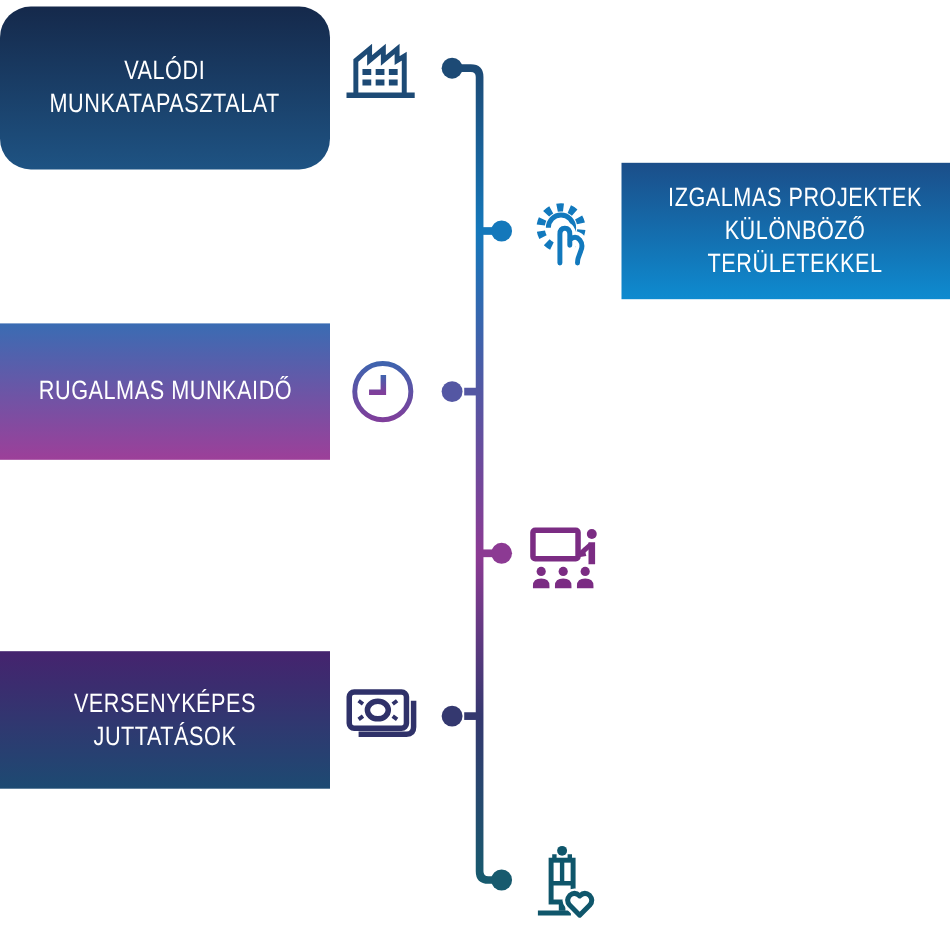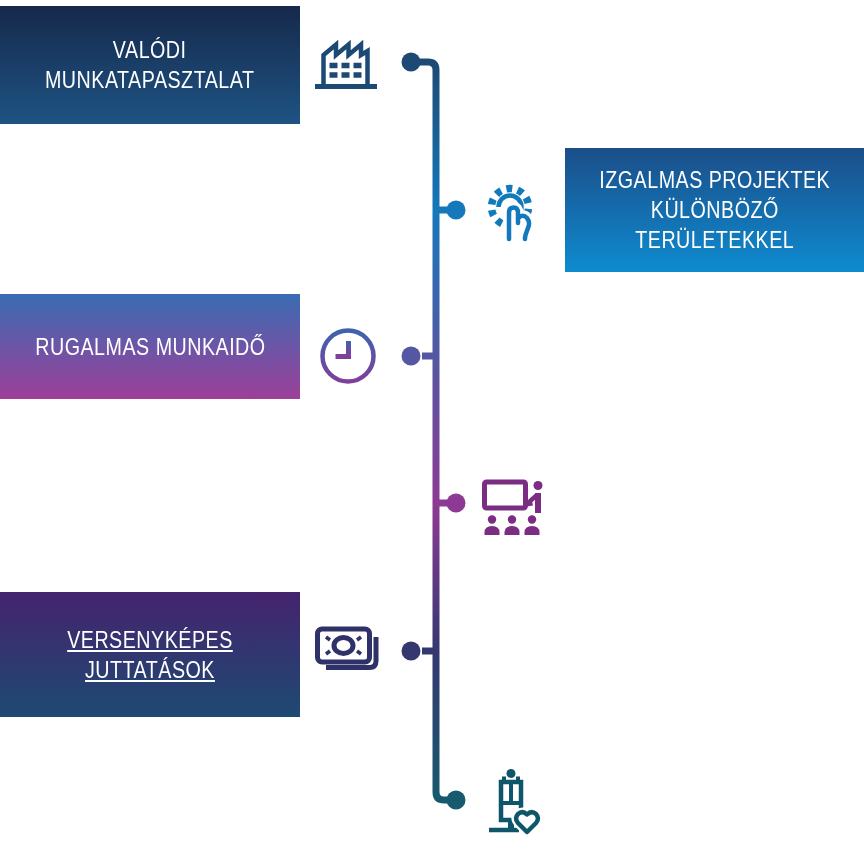--- a/index.html
+++ b/index.html
@@ -4,51 +4,51 @@
 <style>
   html,body{margin:0;padding:0;background:#ffffff;}
   .canvas{
     position:relative;width:864px;height:864px;background:#ffffff;overflow:hidden;
     font-family:"Liberation Sans",sans-serif;
   }
   .item-box{
     position:absolute;display:flex;align-items:center;justify-content:center;color:#ffffff;
   }
   .item-box.left{left:0;width:300px;}
-  .item-box.right{left:565px;width:299px;}
+  .item-box.right{left:565px;width:299px;justify-content:flex-end;}
   .item-label{
     display:inline-block;white-space:pre-line;text-align:center;
     font-size:24px;line-height:30px;font-weight:400;letter-spacing:.6px;
     transform:scaleX(.82);transform-origin:center;
   }
   .icon{position:absolute;}
   .spine{position:absolute;left:0;top:0;}
 </style>
 </head>
 <body>
 
 <div class="canvas">
 
-  <div class="item-box left" style="top: 6px; height: 118px; background: linear-gradient(rgb(21, 41, 75) 0%, rgb(30, 83, 131) 100%);">
+  <div class="item-box left" style="top: 6px; height: 148px; background: linear-gradient(rgb(21, 41, 75) 0%, rgb(30, 83, 131) 100%); border-radius: 28px;">
     <span class="item-label">VALÓDI
 MUNKATAPASZTALAT</span>
   </div>
 
   <div class="item-box right" style="top: 148px; height: 124px; background: linear-gradient(rgb(27, 78, 137) 0%, rgb(14, 139, 208) 100%);">
     <span class="item-label">IZGALMAS PROJEKTEK
 KÜLÖNBÖZŐ
 TERÜLETEKKEL</span>
   </div>
 
-  <div class="item-box left" style="top: 294px; height: 105px; background: linear-gradient(rgb(58, 108, 179) 0%, rgb(157, 63, 153) 100%);">
+  <div class="item-box left" style="top: 294px; height: 124px; background: linear-gradient(rgb(58, 108, 179) 0%, rgb(157, 63, 153) 100%);">
     <span class="item-label">RUGALMAS MUNKAIDŐ</span>
   </div>
 
 
-  <div class="item-box left" style="top: 592px; height: 125px; background: linear-gradient(rgb(69, 35, 110) 0%, rgb(29, 74, 114) 100%); text-decoration: underline;">
+  <div class="item-box left" style="top: 592px; height: 125px; background: linear-gradient(rgb(69, 35, 110) 0%, rgb(29, 74, 114) 100%);">
     <span class="item-label">VERSENYKÉPES
 JUTTATÁSOK</span>
   </div>
 
 
   <svg class="icon" style="left: 312px; top: 34px; color: rgb(29, 74, 117);" width="68" height="58" viewBox="0 0 68 58">
     <path d="M3 52.5 H65" stroke="currentColor" stroke-width="5" fill="none"></path>
     <path d="M11.5 52 V21 L24 10.5 V21 L36.5 10.5 V21 L49 10.5 V21 L55.5 17 V52" stroke="currentColor" stroke-width="4.5" fill="none" stroke-linejoin="miter"></path>
     <path d="M17.5 31.5 H25.5 M29.5 31.5 H37.5 M41.5 31.5 H49.5 M17.5 41 H25.5 M29.5 41 H37.5 M41.5 41 H49.5" stroke="currentColor" stroke-width="5.5" fill="none"></path>
   </svg>

